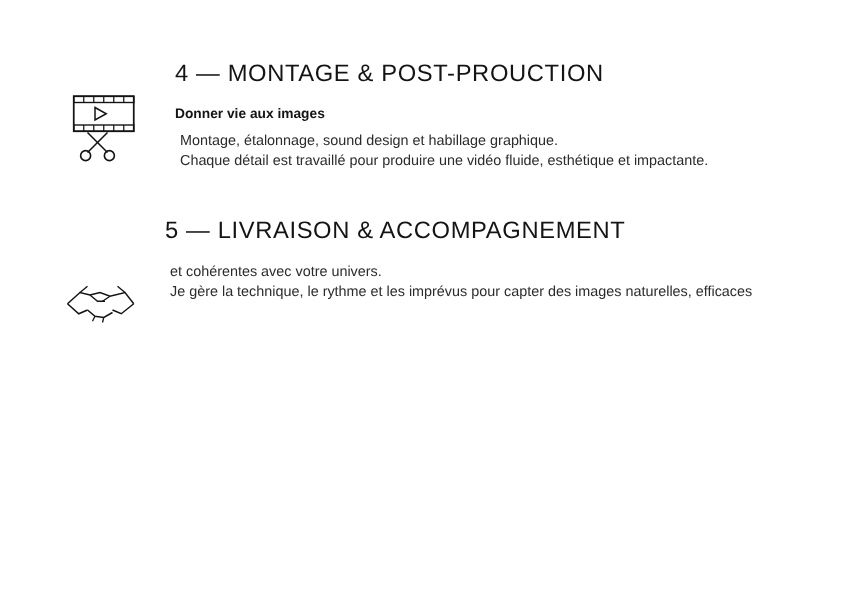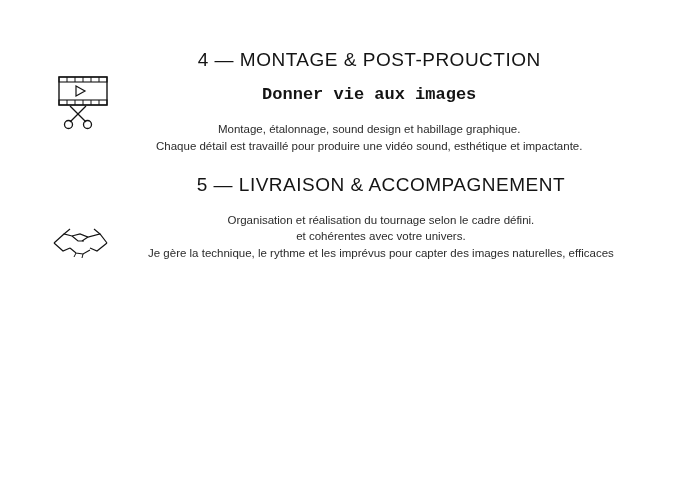--- a/index.html
+++ b/index.html
@@ -11,21 +11,20 @@
     height: 489px;
     background: #ffffff;
     font-family: "Liberation Sans", sans-serif;
     color: #1a1a1a;
     overflow: hidden;
   }
   .page {
     position: relative;
     width: 690px;
     height: 425px;
-    text-align: center;
   }
   .section {
     position: absolute;
     display: flex;
     align-items: flex-start;
   }
   .section-1 { top: 50px; left: 52px; }
   .section-2 { top: 175px; left: 44px; }
 
   .icon-col {
@@ -44,33 +43,32 @@
   .sec-title {
     font-size: 19px;
     letter-spacing: 0.5px;
     font-weight: 400;
     color: #141414;
     margin: 0 0 14px 0;
     line-height: 1.1;
     white-space: nowrap;
   }
   .sec-subtitle {
-    font-size: 17px;
+    font-size: 11px;
     font-weight: 700;
     color: #141414;
     margin: 0 0 7px 0;
     line-height: 1.2;
-    font-family: Liberation Mono, monospace;
   }
   .sec-body {
     font-size: 11.5px;
     font-weight: 400;
     color: #2b2b2b;
     line-height: 1.42;
-    margin: 16px;
+    margin: 4px;
     max-width: 520px;
   }
   .sec-body .line { display: block; white-space: nowrap; }
 </style>
 </head>
 <body>
 
 <div class="page">
 
   <div class="section section-1">
@@ -96,21 +94,21 @@
           <circle cx="12.5" cy="52.5" r="4" stroke="#141414" stroke-width="1.3" fill="none"></circle>
           <circle cx="31.5" cy="52.5" r="4" stroke="#141414" stroke-width="1.3" fill="none"></circle>
         </svg>
       </span>
     </div>
     <div class="text-col">
       <h2 class="sec-title">4 — MONTAGE &amp; POST-PROUCTION</h2>
       <h3 class="sec-subtitle">Donner vie aux images</h3>
       <p class="sec-body">
         <span class="line">Montage, étalonnage, sound design et habillage graphique.</span>
-        <span class="line">Chaque détail est travaillé pour produire une vidéo sound, esthétique et impactante.</span>
+        <span class="line">Chaque détail est travaillé pour produire une vidéo fluide, esthétique et impactante.</span>
       </p>
     </div>
   </div>
 
   <div class="section section-2">
     <div class="icon-col">
       <span class="icon-hands">
         <svg width="60" height="40" viewBox="0 0 60 40" fill="none" xmlns="http://www.w3.org/2000/svg">
           <path d="M4 20 L14 11 L22 13 L30 11 L38 14 L50 11 L57 20" stroke="#141414" stroke-width="1.2" fill="none"></path>
           <path d="M4 20 L13 28 L20 25" stroke="#141414" stroke-width="1.2" fill="none"></path>
@@ -121,20 +119,19 @@
           <path d="M14 11 L20 6" stroke="#141414" stroke-width="1.1" fill="none"></path>
           <path d="M50 11 L44 6" stroke="#141414" stroke-width="1.1" fill="none"></path>
           <path d="M26 30 L24 34" stroke="#141414" stroke-width="1" fill="none"></path>
           <path d="M33 31 L32 35" stroke="#141414" stroke-width="1" fill="none"></path>
         </svg>
       </span>
     </div>
     <div class="text-col">
       <h2 class="sec-title">5 — LIVRAISON &amp; ACCOMPAGNEMENT</h2>
       <p class="sec-body">
-        <span class="line">Organisation et réalisation du tournage selon le cadre défini.</span>
         <span class="line">et cohérentes avec votre univers.</span>
         <span class="line"> Je gère la technique, le rythme et les imprévus pour capter des images naturelles, efficaces</span>
       </p>
     </div>
   </div>
 
 </div>
 
 </body></html>

